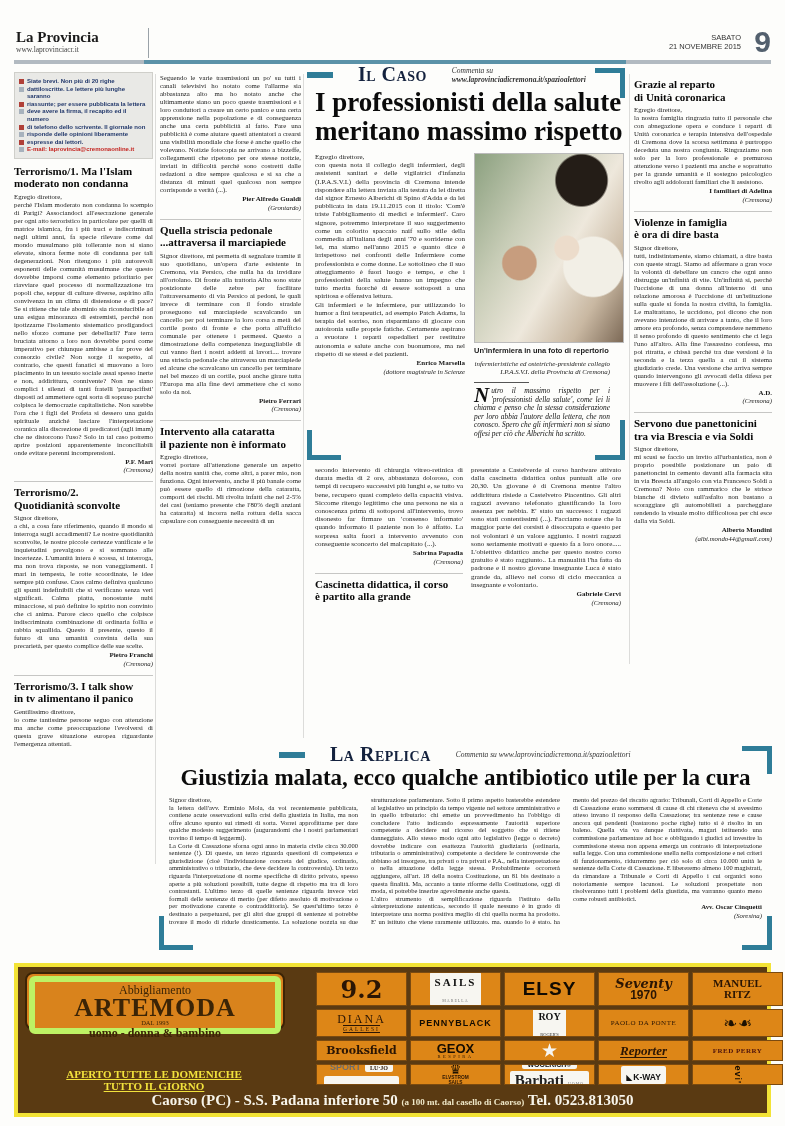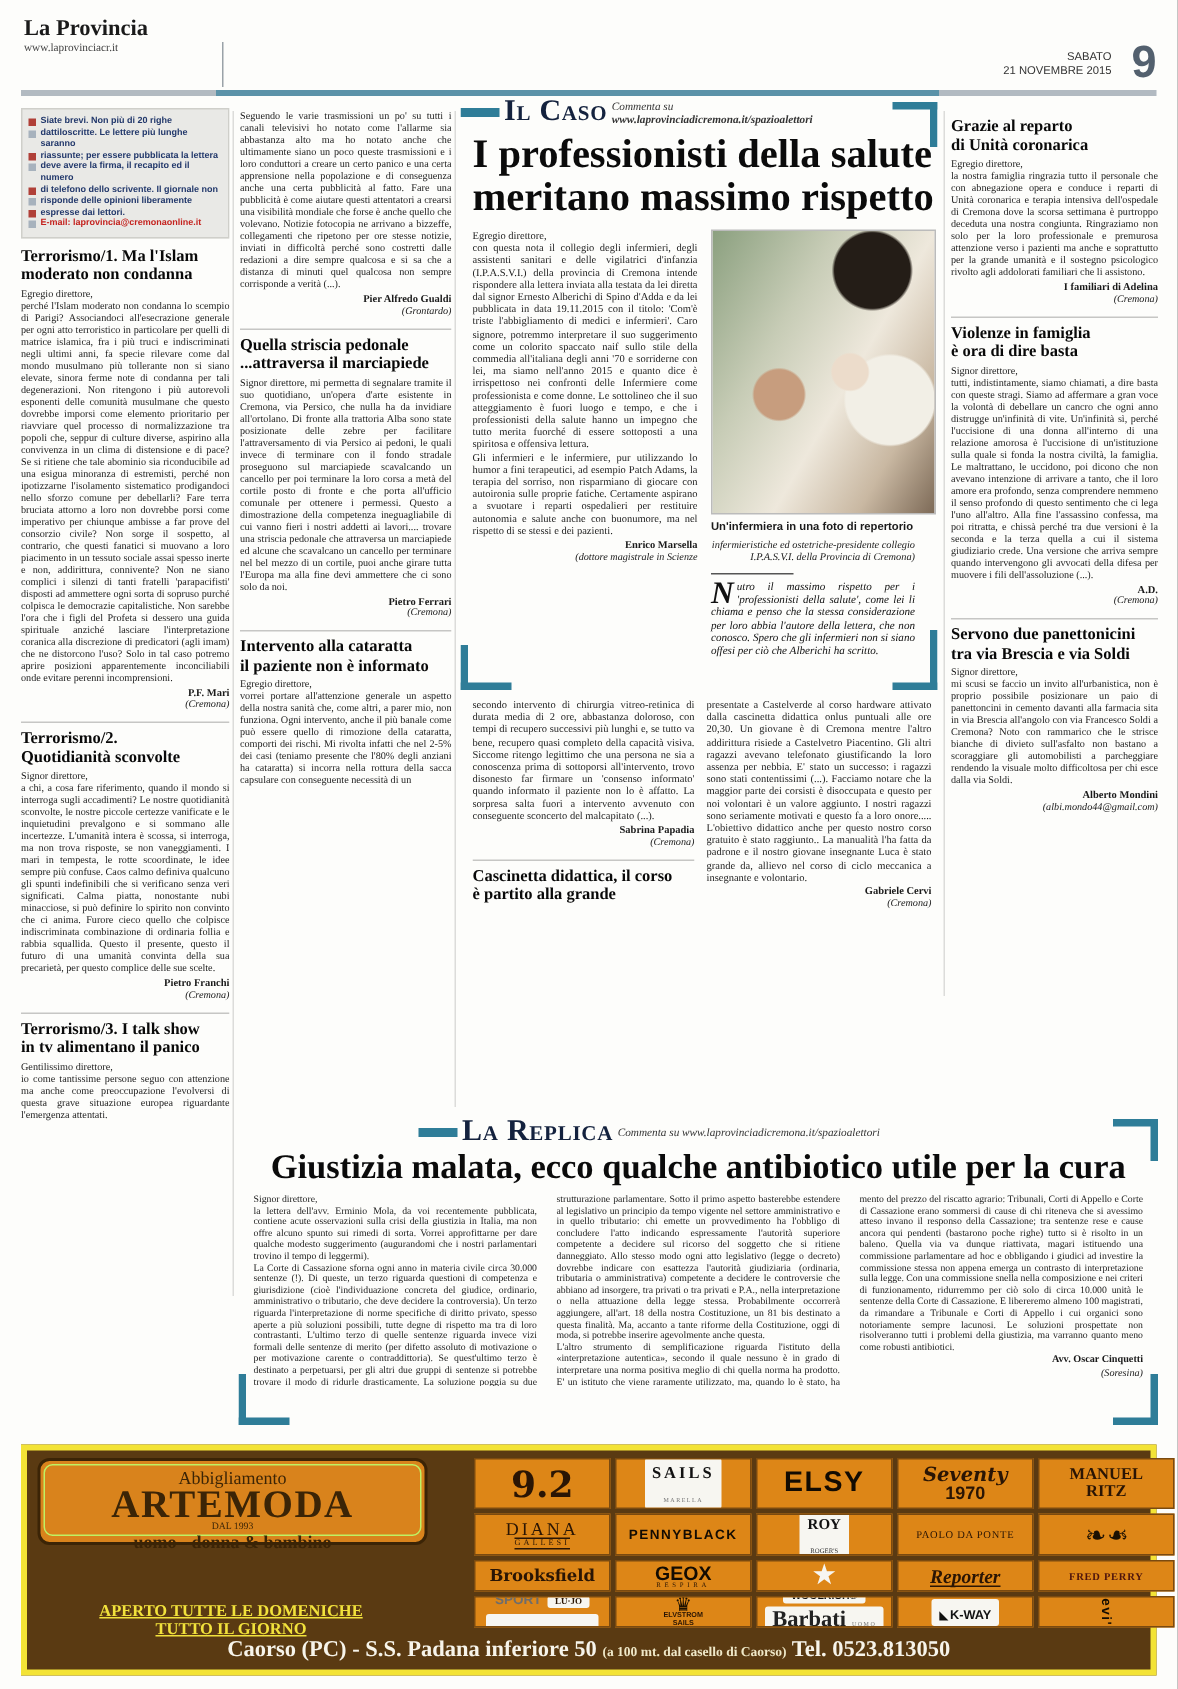--- a/index.html
+++ b/index.html
@@ -1,19 +1,19 @@
 <!DOCTYPE html>
 <html><head>
 <meta charset="utf-8">
 <style>
   html,body{margin:0;padding:0;background:#9a9a9a;}
   #page{position:relative;width:785px;height:1126px;background:#fdfdfb;margin:0 auto;
         font-family:"Liberation Serif",serif;color:#1a1a1a;overflow:hidden;}
   
-  .masthead{position:absolute;left:16px;top:12px;width:125px;}
+  .masthead{position:absolute;left:16px;top:30px;width:125px;}
   .masthead .mh-title{font-weight:bold;font-size:15px;line-height:15px;}
   .masthead .mh-url{font-size:7.5px;color:#444;}
   .hdr-vline{position:absolute;left:148px;top:28px;width:1px;height:30px;background:#9aa2a8;}
   .section-title{position:absolute;left:158px;top:27px;font-family:"Liberation Sans",sans-serif;
         font-weight:bold;font-size:27px;letter-spacing:.5px;color:#1d2b4d;}
   .dateblock{position:absolute;right:44px;top:33px;text-align:right;font-size:7.5px;line-height:9px;color:#333;
         font-family:"Liberation Sans",sans-serif;}
   .pagenum{position:absolute;right:14px;top:25px;font-family:"Liberation Sans",sans-serif;
         font-weight:bold;font-size:30px;color:#53606e;}
   .header-rule{position:absolute;left:14px;top:60px;width:757px;height:4px;
@@ -29,21 +29,21 @@
   
   .letters-box{background:#e9e9e6;border:1px solid #cfcfca;padding:5px 4px 4px 4px;margin-bottom:6px;}
   .lb-line{display:flex;align-items:flex-start;gap:3px;font-family:"Liberation Sans",sans-serif;
         font-weight:bold;font-size:6px;line-height:7.6px;color:#22386b;}
   .lb-ic{flex:0 0 5px;height:5px;margin-top:1px;background:#a7b2bd;}
   .lb-line:nth-child(odd) .lb-ic{background:#b04038;}
   .lb-email{color:#c4231f;}
   
   .teal{background:#2f7d98;}
   .cbr{position:absolute;}
-  .kicker-row{display:flex;align-items:flex-start;gap:3px;}
+  .kicker-row{display:flex;align-items:flex-start;gap:25px;}
   .kick-dash{width:26px;height:6px;margin-top:8px;}
   .kicker{font-weight:bold;font-size:20px;line-height:20px;color:#14223e;font-variant:small-caps;letter-spacing:.5px;}
   .commenta{font-style:italic;font-size:7.5px;line-height:8.5px;color:#333;margin-top:3px;}
   .commenta b{font-style:italic;}
   .big-head{font-weight:bold;color:#0b0b0b;}
   
   #ilcaso{position:absolute;left:307px;top:64px;width:318px;height:396px;overflow:hidden;}
   #ilcaso .big-head{font-size:27px;line-height:29px;margin:4px 0 7px 8px;}
   .ic-bodywrap{display:flex;gap:9px;padding-left:8px;}
   .ic-colL{width:150px;}
@@ -65,21 +65,21 @@
   #lareplica .kicker-row{margin-left:120px;}
   #lareplica .big-head{font-size:23px;line-height:24px;text-align:center;margin:2px 10px 6px;}
   .lr-cols{display:flex;gap:13px;padding:0 10px 0 10px;}
   .lr-col{flex:1;font-size:6.5px;line-height:7.6px;text-align:justify;white-space:pre-line;height:128px;overflow:hidden;}
   .lr-col .sig,.lr-col .sig-place{font-size:6.8px;}
   
   #ad{position:absolute;left:14px;top:963px;width:757px;height:154px;background:#5a3a12;
       border:4px solid #f3e336;box-sizing:border-box;font-family:"Liberation Serif",serif;}
   .ad-panel{position:absolute;left:7px;top:5px;width:256px;height:54px;background:#d9831c;
       border:2px solid #3b2406;border-radius:8px;text-align:center;color:#3b2406;}
-  .ad-panel-inner{margin:2px;border:1px solid #bef264;border-radius:6px;height:46px;}
+  .ad-panel-inner{margin:2px;border:6px solid #bef264;border-radius:6px;height:46px;}
   .ad-abb{font-size:12px;line-height:12px;margin-top:2px;}
   .ad-name{font-size:26px;line-height:24px;font-weight:bold;letter-spacing:1px;}
   .ad-dal{font-size:6.5px;line-height:6.5px;}
   .ad-tag{font-size:12px;line-height:12px;font-weight:bold;}
   .ad-features{position:absolute;left:0;top:64px;width:272px;text-align:center;color:#f2e23c;
       font-weight:bold;font-size:10.5px;line-height:12px;}
   .ad-open{position:absolute;left:0;top:101px;width:272px;text-align:center;color:#f2e23c;
       font-weight:bold;font-size:11px;line-height:12px;text-decoration:underline;}
   .ad-strip{position:absolute;left:0;bottom:0;width:100%;height:25px;text-align:center;color:#f7f4ea;
       font-weight:bold;font-size:15px;line-height:25px;white-space:nowrap;}

